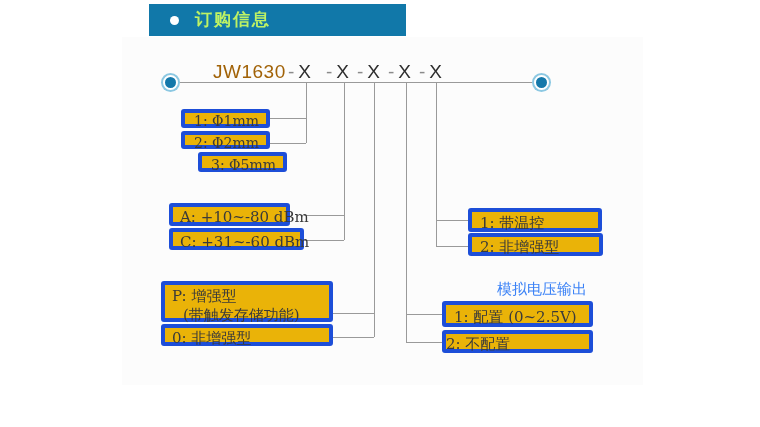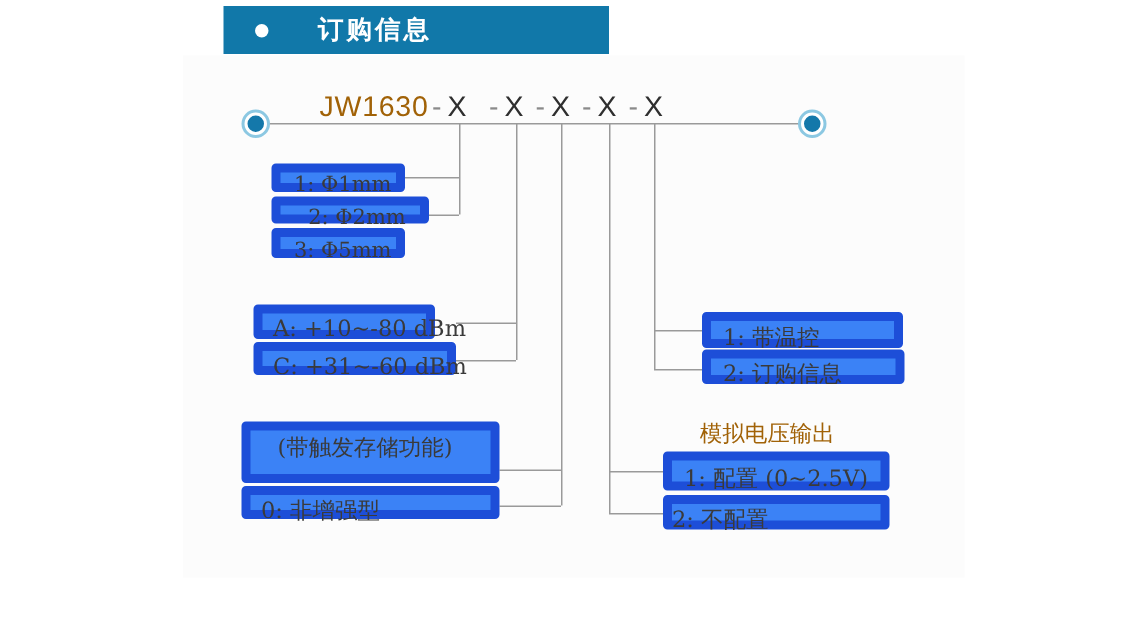--- a/index.html
+++ b/index.html
@@ -14,22 +14,22 @@
   
   .header-bar{
     position:absolute;left:149px;top:4px;width:257px;height:32px;
     background:#1178a9;display:flex;align-items:center;
   }
   .header-bullet{
     width:9px;height:9px;border-radius:50%;background:#ffffff;
     margin-left:21px;flex:0 0 auto;
   }
   .header-title{
-    color:#ffffff;font-size:17px;font-weight:bold;letter-spacing:2px;
-    margin-left:33px;line-height:32px;
+    color:#bef264;font-size:17px;font-weight:bold;letter-spacing:2px;
+    margin-left:16px;line-height:32px;
   }
   
   .model-name{
     position:absolute;left:213px;top:61px;font-size:19px;color:#a16207;
     letter-spacing:0.5px;
   }
   .xg{position:absolute;top:61px;font-size:19px;white-space:nowrap;}
   .xg .dash{color:#8a8a8a;margin-right:4px;}
   .xg .x{color:#2f2f2f;}
   .xg1{left:288px;} .xg2{left:326px;} .xg3{left:357px;} .xg4{left:388px;} .xg5{left:419px;}
@@ -55,40 +55,40 @@
   
   .endcap{
     position:absolute;width:11px;height:11px;border-radius:50%;
     background:#1478aa;border:2px solid #ffffff;
     box-shadow:0 0 0 2px #8cc8e2;
   }
   .cap-left{left:163px;top:75px;}
   .cap-right{left:534px;top:75px;}
   
   .obox{
-    position:absolute;border:6px solid #1d4ed8;border-radius:3px;
-    background:#3b82f6;color:#3a3a3a;
+    position:absolute;border:4px solid #1d4ed8;border-radius:3px;
+    background:#eab308;color:#3a3a3a;
     font-family:"DejaVu Serif","Liberation Serif",serif;
     white-space:nowrap;box-sizing:border-box;
   }
   .b-fiber1{left:181px;top:109px;width:89px;height:19px;font-size:14px;line-height:17px;padding-left:9px;}
-  .b-fiber2{left:181px;top:131px;width:105px;height:18px;font-size:14px;line-height:16px;padding-left:9px;text-align:center;}
-  .b-fiber3{left:181px;top:152px;width:89px;height:20px;font-size:14px;line-height:18px;padding-left:9px;}
+  .b-fiber2{left:181px;top:131px;width:89px;height:18px;font-size:14px;line-height:16px;padding-left:9px;}
+  .b-fiber3{left:198px;top:152px;width:89px;height:20px;font-size:14px;line-height:18px;padding-left:9px;}
   .b-rangeA{left:169px;top:203px;width:121px;height:23px;font-size:15px;line-height:21px;padding-left:7px;}
   .b-rangeC{left:169px;top:228px;width:135px;height:22px;font-size:15px;line-height:20px;padding-left:7px;}
   .b-typeP{left:161px;top:281px;width:172px;height:41px;font-size:15px;line-height:19px;padding:2px 0 0 7px;}
   .b-typeP .l2{padding-left:11px;}
   .b-type0{left:161px;top:324px;width:172px;height:22px;font-size:15px;line-height:20px;padding-left:7px;}
   .b-temp1{left:468px;top:208px;width:134px;height:24px;font-size:15px;line-height:22px;padding-left:8px;}
   .b-temp2{left:468px;top:233px;width:135px;height:23px;font-size:15px;line-height:21px;padding-left:8px;}
   .b-analog1{left:442px;top:301px;width:151px;height:26px;font-size:15px;line-height:24px;padding-left:8px;}
   .b-analog2{left:442px;top:330px;width:151px;height:23px;font-size:15px;line-height:21px;padding-left:0;}
   .analog-label{
-    position:absolute;left:436px;top:280px;width:151px;text-align:center;
-    color:#a16207;font-size:15px;
+    position:absolute;left:436px;top:280px;width:151px;text-align:right;
+    color:#3b82f6;font-size:15px;
     font-family:"DejaVu Serif","Liberation Serif",serif;white-space:nowrap;
   }
 </style>
 </head>
 <body>
 
 <div class="stage">
   <div class="panel"></div>
 
   <div class="header-bar">
@@ -125,23 +125,24 @@
   <div class="hline c-temp2"></div>
 
   <div class="obox b-fiber1">1: Φ1mm</div>
   <div class="obox b-fiber2">2: Φ2mm</div>
   <div class="obox b-fiber3">3: Φ5mm</div>
 
   <div class="obox b-rangeA">A: +10~-80 dBm</div>
   <div class="obox b-rangeC">C: +31~-60 dBm</div>
 
   <div class="obox b-typeP">
+    <div class="l1">P: 增强型</div>
     <div class="l2">(带触发存储功能)</div>
   </div>
   <div class="obox b-type0">0: 非增强型</div>
 
   <div class="obox b-temp1">1: 带温控</div>
-  <div class="obox b-temp2">2: 订购信息</div>
+  <div class="obox b-temp2">2: 非增强型</div>
 
   <div class="analog-label">模拟电压输出</div>
   <div class="obox b-analog1">1: 配置 (0~2.5V)</div>
   <div class="obox b-analog2">2: 不配置</div>
 </div>
 
 </body></html>

